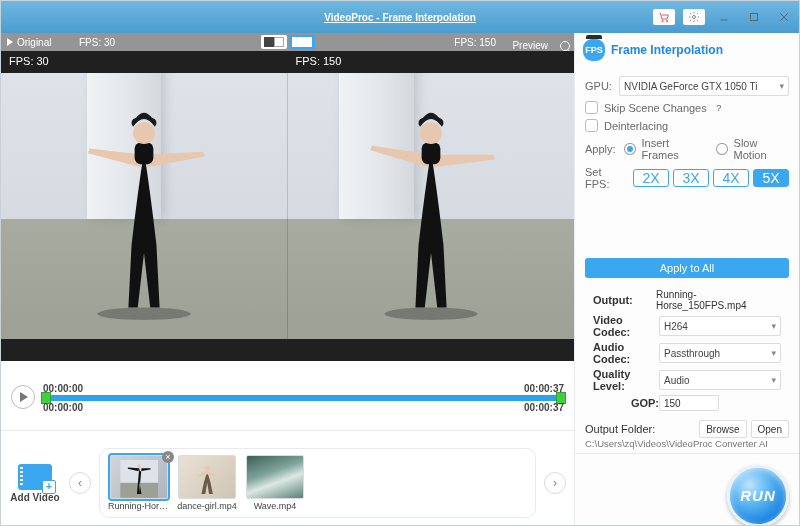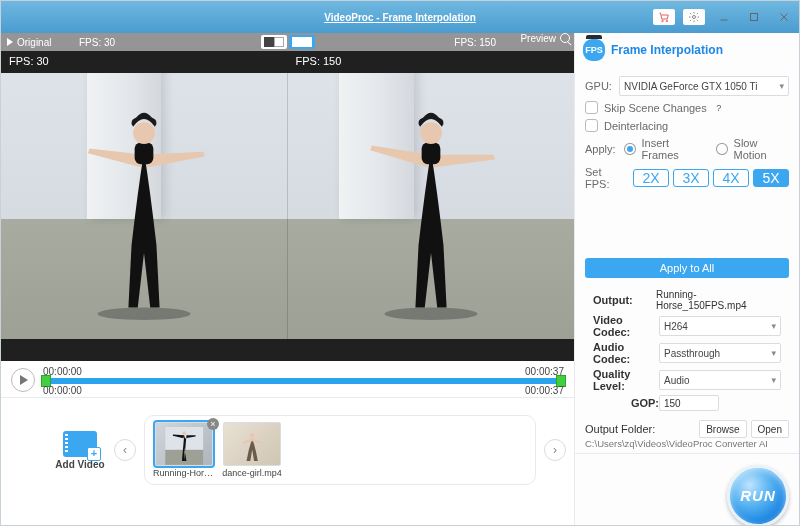--- a/index.html
+++ b/index.html
@@ -82,21 +82,21 @@
     background:#fff; display:flex; align-items:center; justify-content:center; gap:0;
     cursor:pointer;
   }
   .preview-tabs .cmp-btn.active { background: var(--accent); }
   .preview-tabs .cmp-btn .half { width:10px; height:10px; }
   .preview-tabs .cmp-btn .half.dark { background:#444; }
   .preview-tabs .cmp-btn .half.light { background:#fff; border:1px solid #aaa; }
   .preview-tabs .cmp-btn.active .half.light { background:#fff; border:1px solid #fff; }
   .preview-tabs .tab-fps-out { width:170px; display:flex; align-items:center; justify-content:flex-end; padding-right:6px; }
   .preview-tabs .tab-preview {
-    width:72px; display:flex; align-items:flex-start; justify-content:flex-end; gap:4px; padding-right:4px;
+    width:72px; display:flex; align-items:flex-end; justify-content:flex-end; gap:12px; padding-right:4px;
   }
   .preview-tabs .tab-preview .mag { width:10px;height:10px;border:1px solid #fff;border-radius:50%; position:relative;}
   .preview-tabs .tab-preview .mag::after { content:""; position:absolute; width:5px;height:1px;background:#fff; bottom:-2px; right:-3px; transform:rotate(45deg); }
 
   .preview-canvas {
     height: 310px; background: var(--preview-dark);
     position:relative;
   }
   .preview-canvas .fps-overlay {
     position:absolute; top:2px; color:#fff; font-size:11px;
@@ -140,34 +140,33 @@
   .time-tl-end-top { top:-10px; right:0; }
   .time-tl-start-bot { bottom:-12px; left:0; }
   .time-tl-end-bot { bottom:-12px; right:0; }
   .tl-track {
     height:6px; background: var(--track); border-radius:3px; position:relative;
   }
   .tl-prog { position:absolute; top:0; left:0; height:100%; background: var(--prog); border-radius:3px; width:100%; }
   .tl-handle { position:absolute; top:-3px; width:10px; height:12px; background:#3FCF3F; border:1px solid #2FA52F; }
   .tl-handle.left { left:-2px; }
   .tl-handle.right { right:-2px; }
-  .timeline { height: 37px; }
+  .timeline { height: 70px; font-weight: bold; }
 
   
   .clips-strip {
     flex:1; display:flex; align-items:center; padding: 6px 8px; gap:8px;
     position:relative;
     border-bottom-left-radius: 6px;
   }
   .add-video {
     display:flex; flex-direction:column; align-items:center; gap:2px;
     color:#444; font-size:10px; font-weight:600;
     cursor:pointer;
     width:52px;
-    margin-left:45px;
   }
   .add-video .av-icon {
     width:34px;height:26px;background:var(--accent);border-radius:3px; position:relative;
   }
   .add-video .av-icon::before {
     content:""; position:absolute; top:3px; bottom:3px; left:2px; width:3px;
     background: repeating-linear-gradient(to bottom, #fff 0 2px, transparent 2px 4px);
   }
   .add-video .av-icon::after {
     content:"+"; position:absolute; right:-4px; bottom:-4px; width:12px;height:12px;
@@ -422,20 +421,24 @@
                 <div class="mini-dancer">
                   <svg viewBox="0 0 100 100">
                     <path d="M50 30 Q40 60 35 90 L45 90 L50 60 L55 90 L65 90 Q60 60 50 30" fill="#6b5b4a"></path>
                     <path d="M50 30 L25 40 L26 44 L50 38 L74 44 L75 40 Z" fill="#E7C7AE"></path>
                     <circle cx="50" cy="22" r="6" fill="#E7C7AE"></circle>
                   </svg>
                 </div>
               </div>
             <span class="cap">dance-girl.mp4</span>
           </div>
+          <div class="clip">
+            <div class="thumb wave"></div>
+            <span class="cap">Wave.mp4</span>
+          </div>
         </div>
         <div class="nav-circle">›</div>
       </div>
     </div>
   </div>
 
   <div class="right-col">
     <div class="rp-header">
       <div class="fi-icon">FPS</div>
       <span>Frame Interpolation</span>

